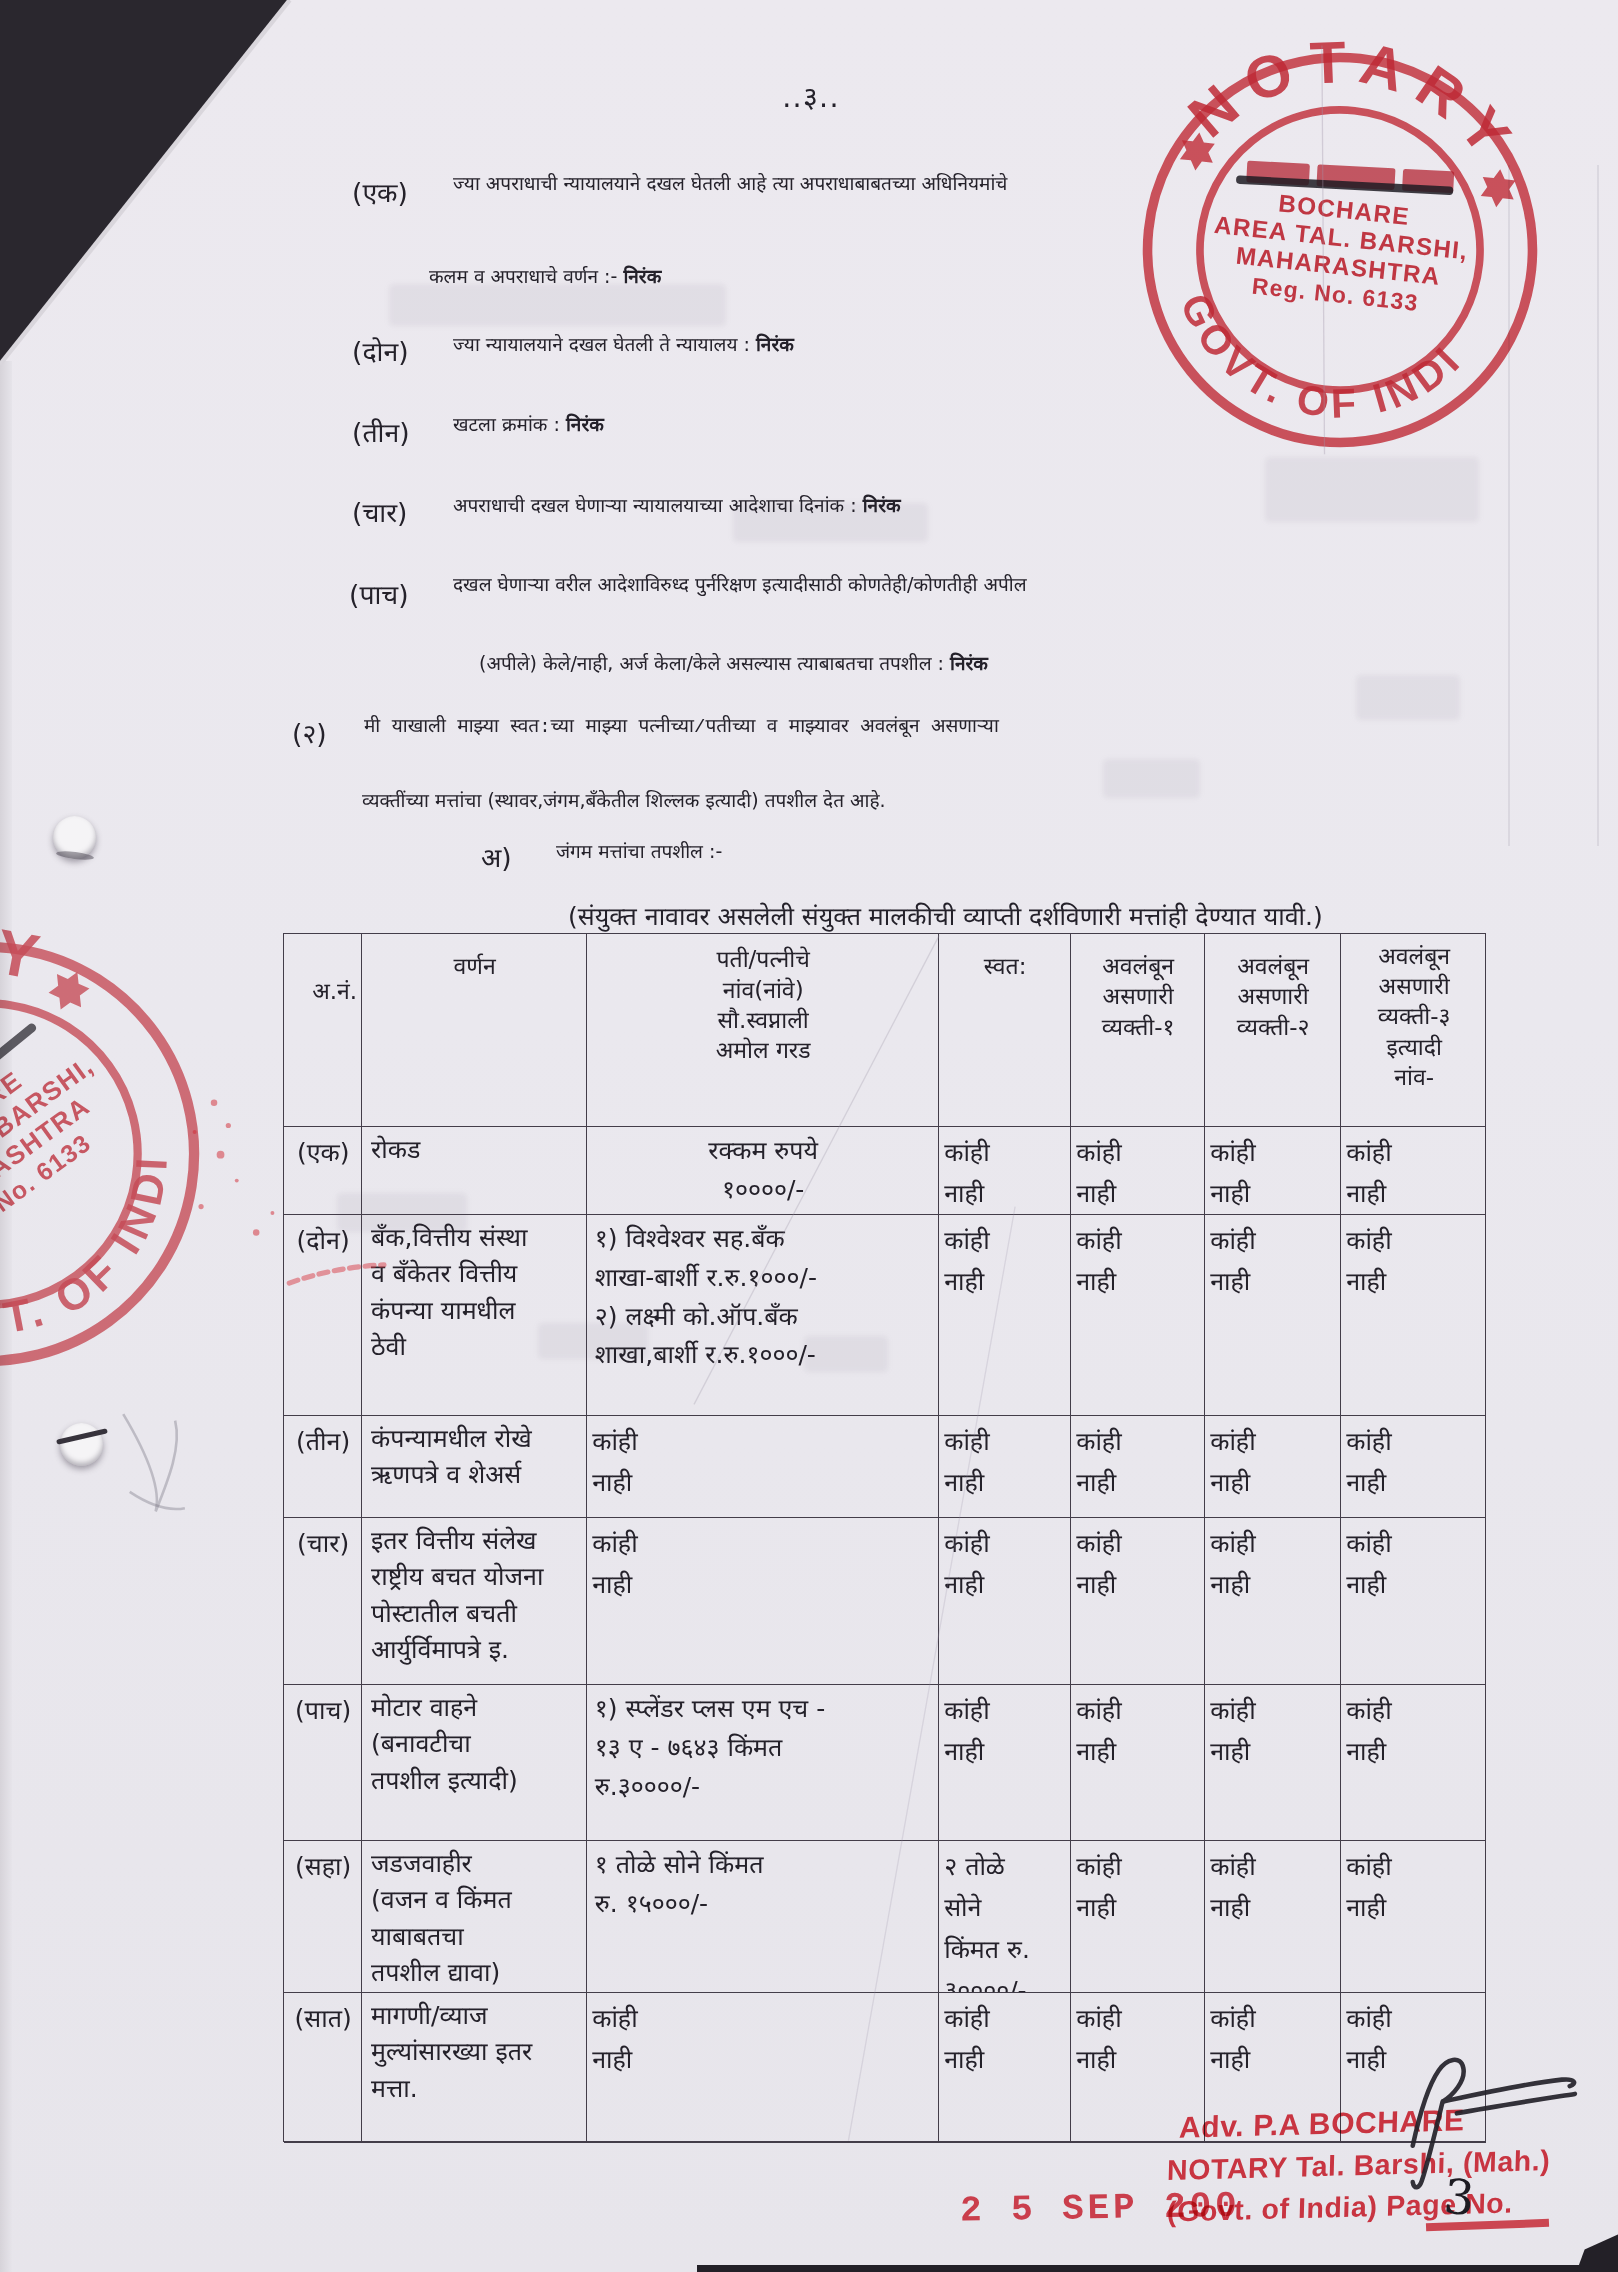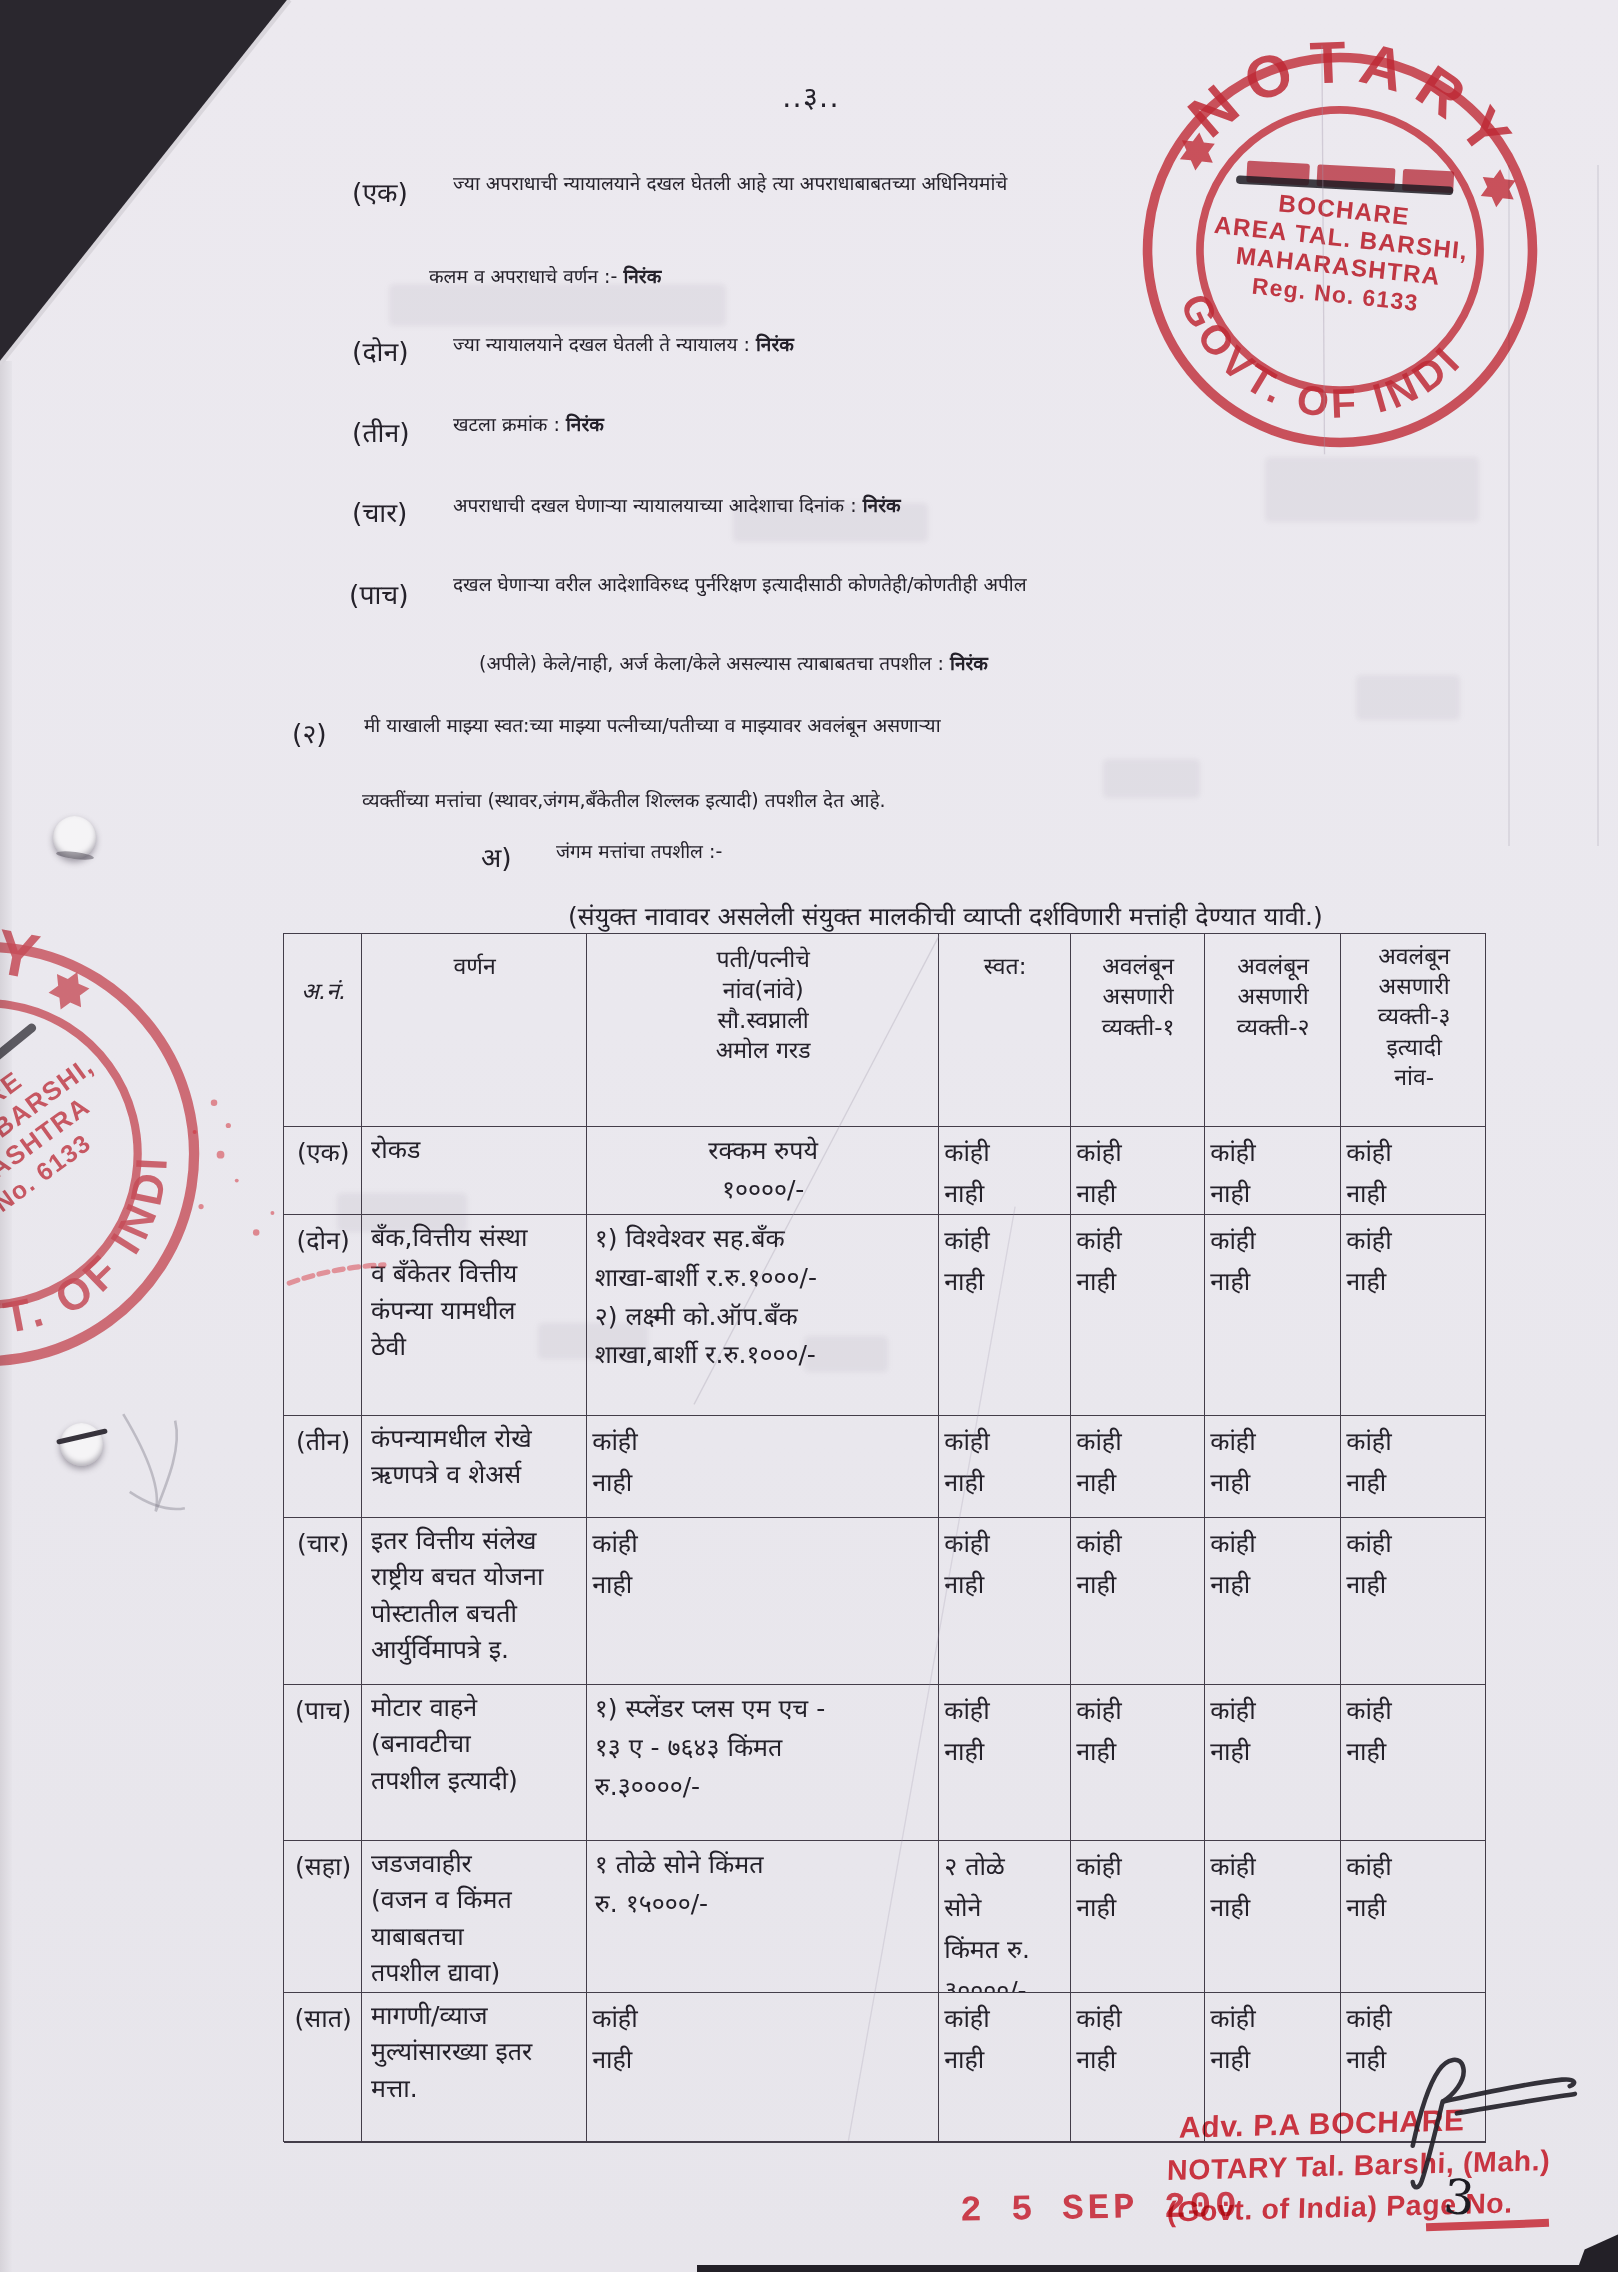--- a/index.html
+++ b/index.html
@@ -38,21 +38,21 @@
     border-bottom:1.3px solid var(--line);
     box-sizing:border-box;
     font-size:25px;
     white-space:pre-line;
     padding:5.2px 3.9px 2.6px 5.2px;
     line-height:1.5;
     overflow:hidden;
   }
   #assets-table .cell:nth-child(7n){border-right:none;}
   #assets-table .th{font-size:23px;line-height:1.32;text-align:center;padding-top:17px;}
-  #assets-table .th0{text-align:center;padding-top:42px;padding-left:6.5px;font-style:italic;}
+  #assets-table .th0{text-align:right;padding-top:42px;padding-left:6.5px;}
   #assets-table .th3{padding-top:10.4px;}
   #assets-table .th6{padding-top:6.5px;font-size:23px;}
   #assets-table .c0{text-align:center;padding-top:6.5px;}
   #assets-table .c1{text-align:left;padding-left:9px;line-height:1.45;}
   #assets-table .c2{text-align:center;line-height:1.55;}
   #assets-table .c2.left{text-align:left;padding-left:7.8px;}
   #assets-table .cn{text-align:left;line-height:1.65;padding-top:5.2px;}
   
   .stamp{z-index:4;mix-blend-mode:multiply;pointer-events:none;}
   .st-ring{fill:none;stroke:var(--red);stroke-opacity:.8;}
@@ -112,21 +112,21 @@
 <div class="abs ln" style="left:453px;top:411px;"><span>खटला क्रमांक :</span> <span class="val">निरंक</span></div>
 
 <div class="abs lbl" style="left:352px;top:494px;">(चार)</div>
 <div class="abs ln" style="left:453px;top:492px;"><span>अपराधाची दखल घेणाऱ्या न्यायालयाच्या आदेशाचा दिनांक :</span> <span class="val">निरंक</span></div>
 
 <div class="abs lbl" style="left:349px;top:576px;">(पाच)</div>
 <div class="abs ln" style="left:453px;top:571px;">दखल घेणाऱ्या वरील आदेशाविरुध्द पुर्नरिक्षण इत्यादीसाठी कोणतेही/कोणतीही अपील</div>
 <div class="abs ln" style="left:479px;top:650px;"><span>(अपीले) केले/नाही, अर्ज केला/केले असल्यास त्याबाबतचा तपशील :</span> <span class="val">निरंक</span></div>
 
 <div class="abs lbl" style="left:292px;top:715px;">(२)</div>
-<div class="abs ln" style="left:364px;top:712px;">मी याखाली माझ्या स्वत:च्या माझ्या पत्नीच्या/पतीच्या व माझ्यावर अवलंबून असणाऱ्या</div>
+<div class="abs ln" style="left:364px;top:712px;font-family:Liberation Mono, monospace;">मी याखाली माझ्या स्वत:च्या माझ्या पत्नीच्या/पतीच्या व माझ्यावर अवलंबून असणाऱ्या</div>
 <div class="abs ln" style="left:362px;top:787px;">व्यक्तींच्या मत्तांचा (स्थावर,जंगम,बँकेतील शिल्लक इत्यादी) तपशील देत आहे.</div>
 
 <div class="abs lbl" style="left:481px;top:839px;">अ)</div>
 <div class="abs ln" style="left:556px;top:838px;">जंगम मत्तांचा तपशील :-</div>
 <div class="abs ln note" style="left:568px;top:886px;margin-top:12px;">(संयुक्त नावावर असलेली संयुक्त मालकीची व्याप्ती दर्शविणारी मत्तांही देण्यात यावी.)</div>
 
 <div id="assets-table" class="abs">
     <div class="cell th th0">अ.नं.</div>
     <div class="cell th th1">वर्णन</div>
     <div class="cell th th3">पती/पत्नीचे

